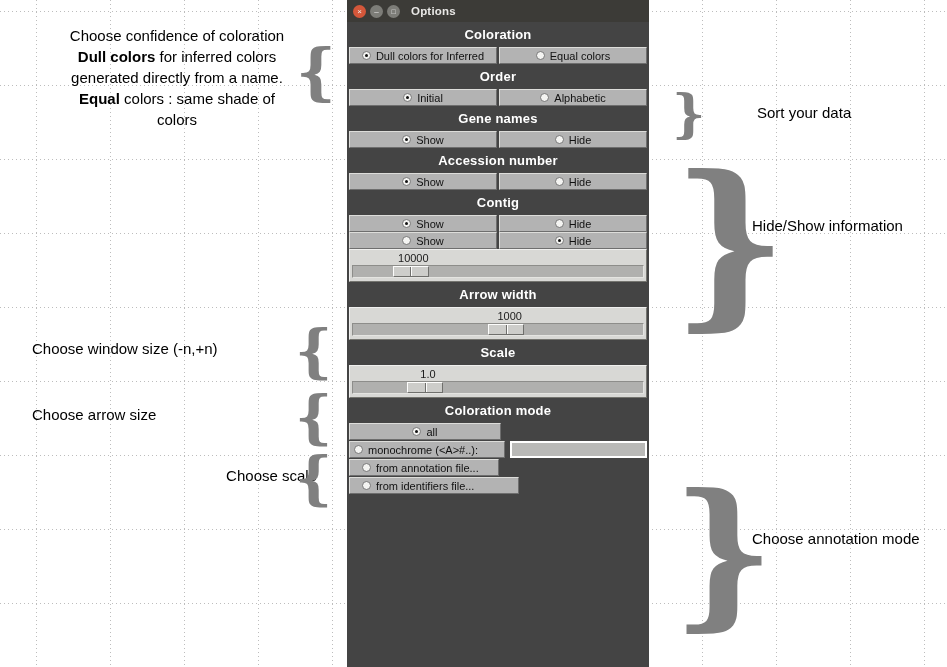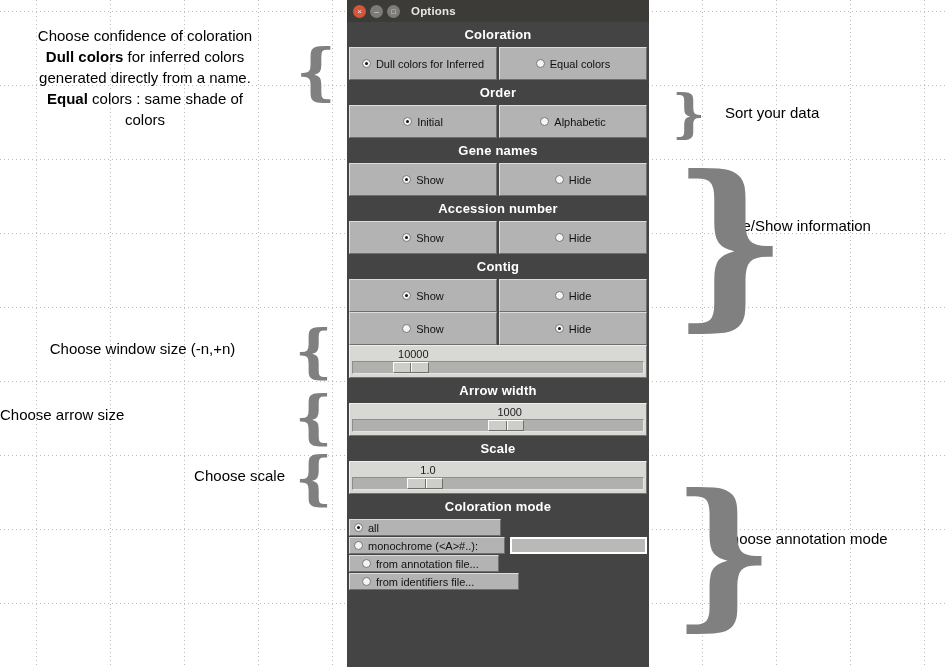--- a/index.html
+++ b/index.html
@@ -47,21 +47,21 @@
   }
   .row{
     display:flex;margin:0 1px;
   }
   .opt{
     background:#b3b3b3;
     border-top:1px solid #ddddda;
     border-left:1px solid #ddddda;
     border-right:1px solid #6e6e6e;
     border-bottom:1px solid #6e6e6e;
-    height:33px;
+    height:17px;
     display:flex;align-items:center;justify-content:center;
     font-size:11px;color:#111;
     box-sizing:border-box;
     flex:1 1 0;
     margin:0 1px;
   }
   .radio{
     width:9px;height:9px;border-radius:50%;
     background:#f4f4f2;
     border:1px solid #777;
@@ -115,21 +115,21 @@
   .cm-opt{
     background:#b3b3b3;
     border-top:1px solid #ddddda;
     border-left:1px solid #ddddda;
     border-right:1px solid #6e6e6e;
     border-bottom:1px solid #6e6e6e;
     height:17px;display:flex;align-items:center;
     font-size:11px;color:#111;box-sizing:border-box;
     padding:0 4px;
   }
-  .cm-opt.center{}
+  .cm-opt.center{justify-content:center;}
   .mono-input{
     flex:1;height:17px;margin-left:5px;
     background:#b9b9b7;
     border:2px solid #ffffff;
     box-sizing:border-box;
   }
   #okbtn{
     margin:0 2px;height:25px;
     background:#b3b3b3;
     border-top:2px solid #eeeeec;
@@ -138,20 +138,21 @@
     border-bottom:2px solid #6a6a67;
     display:flex;align-items:center;justify-content:center;
     font-size:13px;font-weight:bold;color:#111;
     box-sizing:border-box;
   }
   
   .anno{
     position:absolute;
     font-size:15px;color:#000;
     line-height:21px;
+    padding-left:32px;
   }
   .brace{
     position:absolute;color:#808080;
     font-family:"DejaVu Serif", serif;
     font-weight:bold;
     line-height:1;
   }
 </style>
 </head>
 <body>
@@ -334,21 +335,21 @@
 
 <div id="anno-host">
     <div class="anno" style="left: 0px; top: 25px; width: 290px; text-align: center;">
       <div><span>Choose confidence of coloration</span></div>
       <div><span style="font-weight: bold;">Dull colors</span><span> for inferred colors</span></div>
       <div><span>generated directly from a name.</span></div>
       <div><span style="font-weight: bold;">Equal</span><span> colors : same shade of</span></div>
       <div><span>colors</span></div>
     </div>
     <div class="brace" style="left: 296px; top: 41px; font-size: 62px;">{</div>
-    <div class="anno" style="left: 0px; top: 338px; width: 285px; text-align: center;">
+    <div class="anno" style="left: 0px; top: 338px; width: 285px; text-align: left;">
       <div><span>Choose window size (-n,+n)</span></div>
     </div>
     <div class="brace" style="left: 295px; top: 322px; font-size: 58px;">{</div>
     <div class="anno" style="left: 0px; top: 404px; width: 285px; text-align: left;">
       <div><span>Choose arrow size</span></div>
     </div>
     <div class="brace" style="left: 295px; top: 388px; font-size: 58px;">{</div>
     <div class="anno" style="left: 0px; top: 465px; width: 285px; text-align: right;">
       <div><span>Choose scale</span></div>
     </div>

